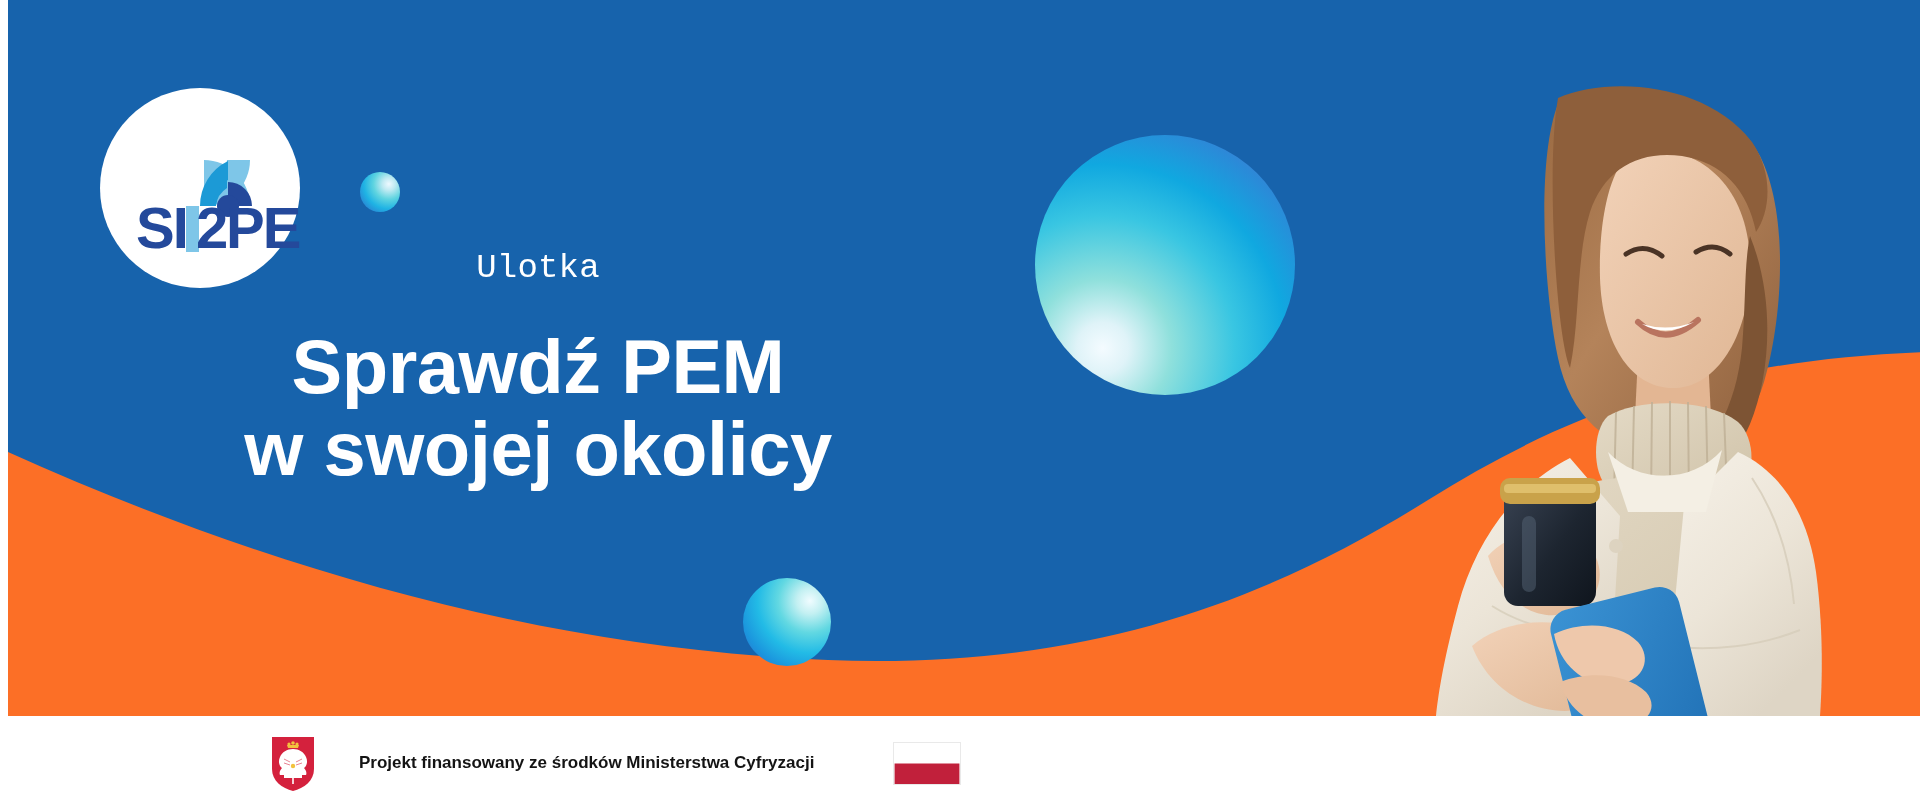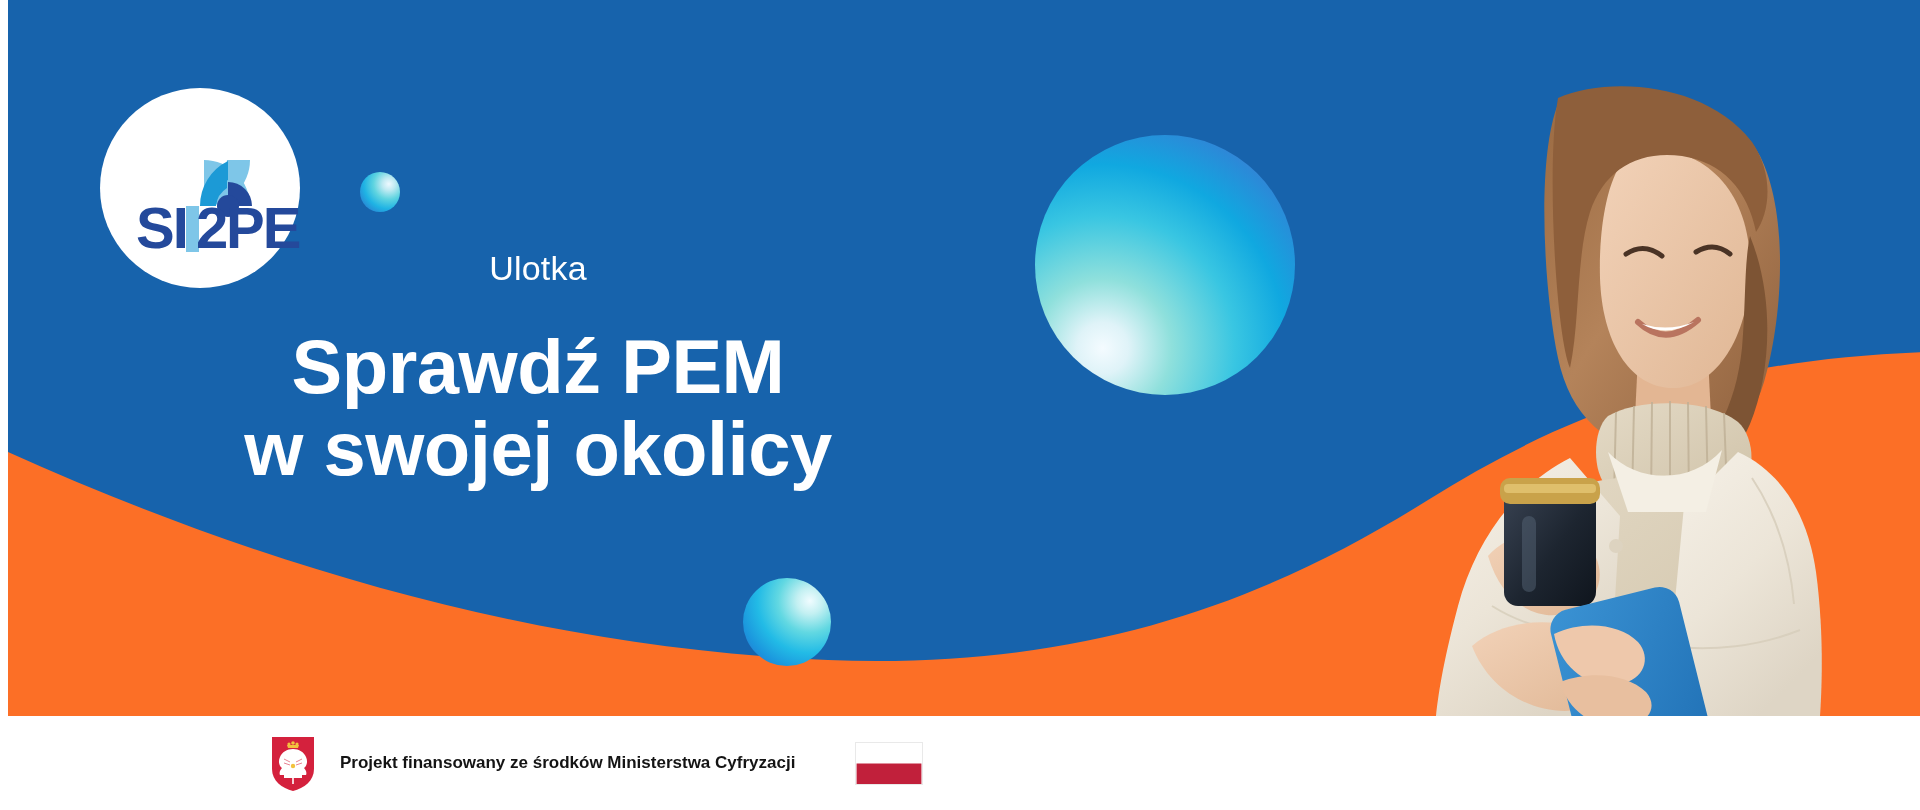--- a/index.html
+++ b/index.html
@@ -92,20 +92,21 @@
     width:1060px;
     text-align:center;
     color:#ffffff;
   }
   .eyebrow {
     font-size:34px;
     font-weight:400;
     letter-spacing:.2px;
     line-height:1.1;
     color:#ffffff;
+    font-family:Liberation Mono, monospace;
   }
   .headline {
     margin-top:39px;
     font-size:76px;
     font-weight:700;
     line-height:1.08;
     letter-spacing:-.5px;
     color:#ffffff;
     white-space:pre-line;
   }
@@ -124,21 +125,21 @@
     position:absolute;
     left:0; top:716px;
     width:1920px; height:94px;
     background:#ffffff;
     display:flex;
     align-items:center;
   }
   .footer-inner {
     display:flex;
     align-items:center;
-    gap:24px;
+    gap:43px;
     margin-left:270px;
   }
   .emblem { width:46px; height:57px; display:block; }
   .footer-text {
     font-size:17px;
     font-weight:700;
     color:#141414;
     letter-spacing:0px;
     white-space:nowrap;
   }

